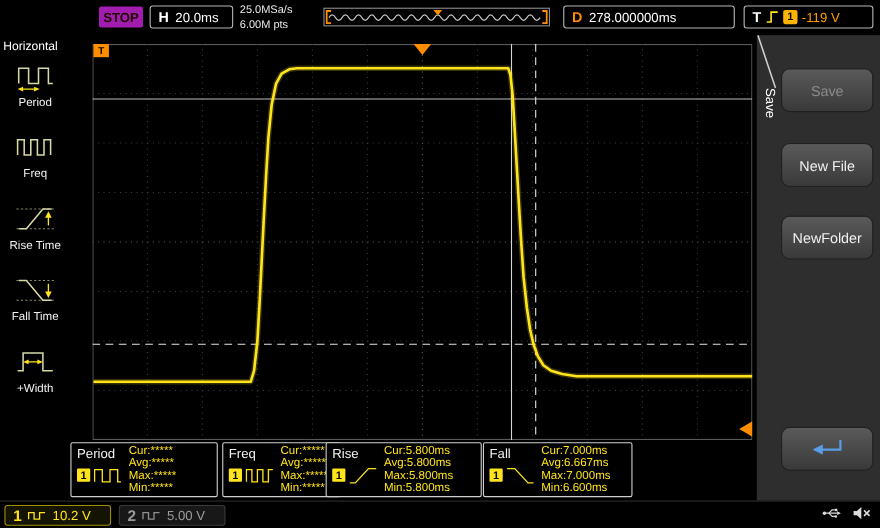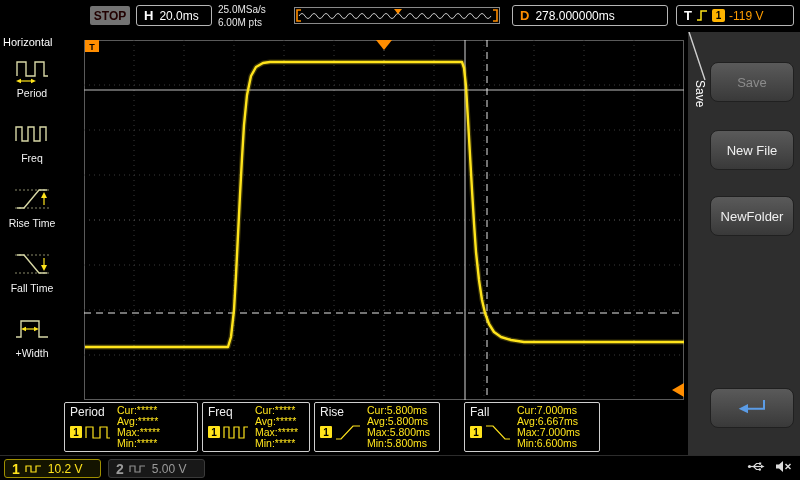--- a/index.html
+++ b/index.html
@@ -3,21 +3,21 @@
 <meta charset="utf-8">
 <style>
   *{margin:0;padding:0;box-sizing:border-box}
   html,body{background:#111}
   .screen{position:relative;width:800px;height:480px;background:#000;overflow:hidden;
           font-family:"Liberation Sans",sans-serif;}
 
   
   .topbar{position:absolute;left:0;top:0;width:800px;height:32px;background:#000}
   .brand{position:absolute;left:8px;top:4px;font-size:21px;font-weight:bold;color:#2a5ccc;letter-spacing:.5px}
-  .stop{position:absolute;left:90px;top:6px;width:40px;height:19px;background:#737373;color:#210000;
+  .stop{position:absolute;left:90px;top:6px;width:40px;height:19px;background:#a21caf;color:#210000;
         font-weight:bold;font-size:12px;display:flex;align-items:center;justify-content:center;border-radius:2px}
   .tb-box{position:absolute;top:5px;height:21px;border:1px solid #b5b5b5;border-radius:3px;
           display:flex;align-items:center;gap:6px;padding:0 7px;background:#000}
   .hbox{left:136px;width:76px}
   .hlabel{color:#fff;font-weight:bold;font-size:13px}
   .mono{font-family:Liberation Sans, sans-serif}
   .hval{color:#fff;font-size:12px}
   .sampleinfo{position:absolute;left:218px;top:3px;color:#e8e8e8;font-size:10px;line-height:13px;white-space:pre}
   .preview{position:absolute;left:294px;top:7px;width:206px;height:17px;border:1px solid #8a8a8a;background:#020202}
   .dbox{left:512px;width:156px}
@@ -240,39 +240,39 @@
       </div>
     </div>
     <div class="m-vals">
       <div>Cur:*****</div>
       <div>Avg:*****</div>
       <div>Max:*****</div>
       <div>Min:*****</div>
     </div>
   </div>
 
-  <div class="measbox" style="left:314px;width:126px">
+  <div class="measbox" style="left:296px;width:142px">
     <div class="m-left">
       <div class="m-name">Rise</div>
       <div class="m-src">
         <span class="chbadge">1</span>
         <svg width="26" height="18" viewBox="0 0 26 18">
             <polyline points="1,16 6,16 18,3 25,3" fill="none" stroke="#ffe41c" stroke-width="1.2"></polyline>
           </svg>
       </div>
     </div>
     <div class="m-vals">
       <div>Cur:5.800ms</div>
       <div>Avg:5.800ms</div>
       <div>Max:5.800ms</div>
       <div>Min:5.800ms</div>
     </div>
   </div>
 
-  <div class="measbox" style="left:464px;width:136px">
+  <div class="measbox" style="left:439px;width:136px">
     <div class="m-left">
       <div class="m-name">Fall</div>
       <div class="m-src">
         <span class="chbadge">1</span>
         <svg width="26" height="18" viewBox="0 0 26 18">
             <polyline points="1,3 8,3 20,16 25,16" fill="none" stroke="#ffe41c" stroke-width="1.2"></polyline>
           </svg>
       </div>
     </div>
     <div class="m-vals">

